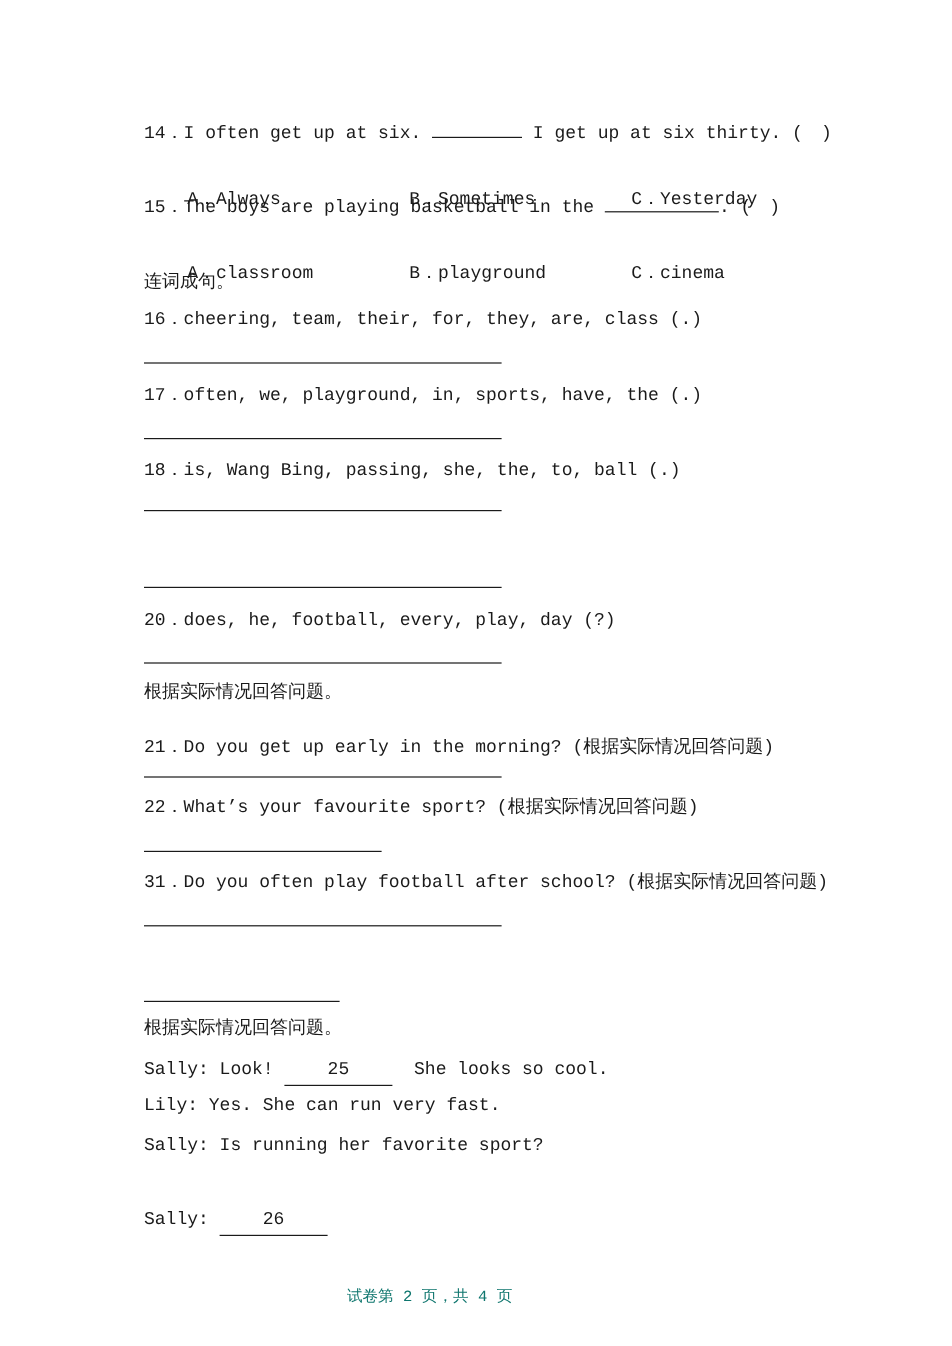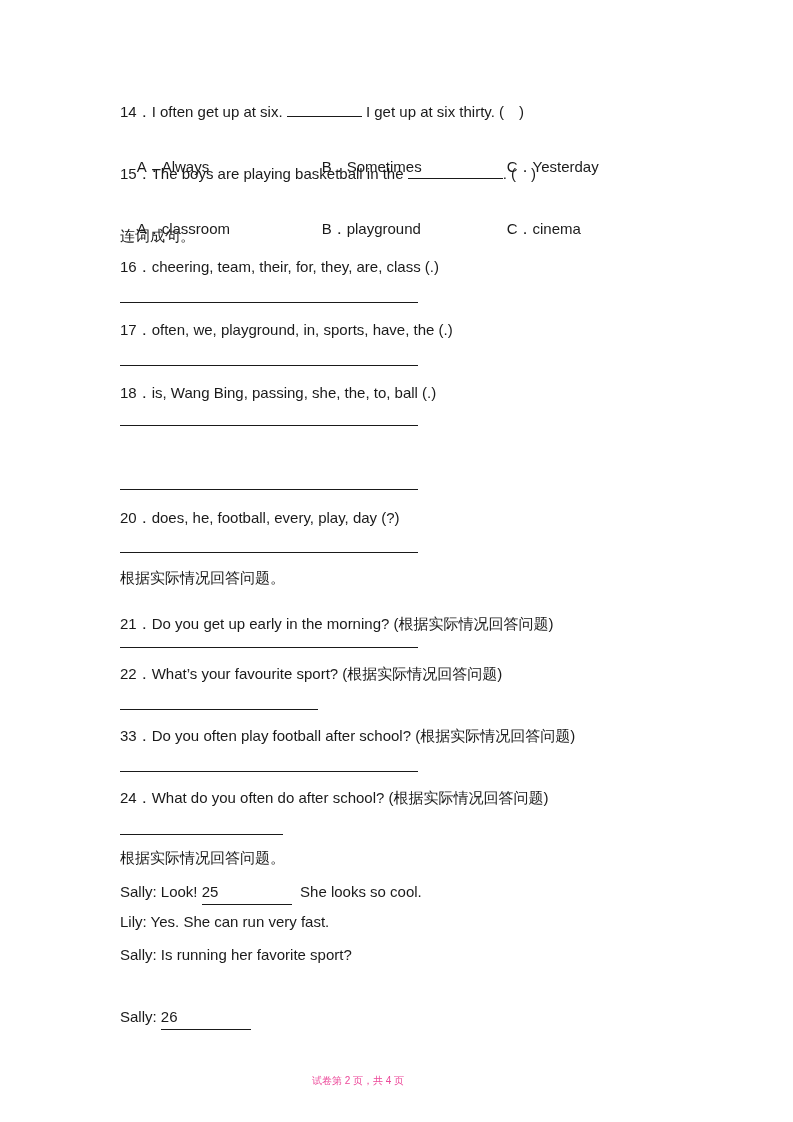--- a/index.html
+++ b/index.html
@@ -1,43 +1,43 @@
 <!DOCTYPE html>
 <html><head>
 <meta charset="utf-8">
 <style>
   html,body{margin:0;padding:0;background:#ffffff;}
   .page{
     position:relative;
     width:793px;height:1122px;
     background:#ffffff;
-    font-family:Liberation Sans, sans-serif;
+    font-family:Liberation Mono, monospace;
     font-size:15px;color:#1a1a1a;
     overflow:hidden;
   }
   .ln{
     position:absolute;left:120px;
     line-height:24px;white-space:pre;
   }
   .opts span{display:inline-block;width:185px;}
   .opts span:last-child{width:auto;text-align:right;}
   .u{
     position:absolute;left:120px;height:0;
     border-top:1.4px solid #1a1a1a;
   }
   .blank{
     display:inline-block;
     border-bottom:1.4px solid #1a1a1a;
   }
   .b75{width:75px;}
   .b95{width:95px;}
-  .b90{width:90px;text-align:left;}
+  .b90{width:90px;text-align:center;}
   .footer{
     position:absolute;left:0;top:1069px;width:716px;
-    text-align:center;font-size:10px;color:#ec4899;
+    text-align:center;font-size:13px;color:#0f766e;
     line-height:24px;
   }
 </style>
 </head>
 <body>
 
 <div class="page">
 
   <div class="ln" style="top:100px"><span>14．I often get up at six. </span><span class="blank b75"></span><span> I get up at six thirty. (　)</span></div>
 
@@ -68,24 +68,23 @@
   <div class="u" style="top:552px;width:298px"></div>
 
   <div class="ln" style="top:566px">根据实际情况回答问题。</div>
 
   <div class="ln" style="top:612px">21．Do you get up early in the morning? (根据实际情况回答问题)</div>
   <div class="u" style="top:647px;width:298px"></div>
 
   <div class="ln" style="top:662px">22．What’s your favourite sport? (根据实际情况回答问题)</div>
   <div class="u" style="top:709px;width:198px"></div>
 
-  <div class="ln" style="top:724px">33．Do you often play football after school? (根据实际情况回答问题)</div>
+  <div class="ln" style="top:724px">31．Do you often play football after school? (根据实际情况回答问题)</div>
   <div class="u" style="top:771px;width:298px"></div>
 
-  <div class="ln" style="top:786px">24．What do you often do after school? (根据实际情况回答问题)</div>
   <div class="u" style="top:834px;width:163px"></div>
 
   <div class="ln" style="top:846px">根据实际情况回答问题。</div>
 
   <div class="ln" style="top:880px"><span>Sally: Look! </span><span class="blank b90">25</span><span>  She looks so cool.</span></div>
 
   <div class="ln" style="top:910px">Lily: Yes. She can run very fast.</div>
 
   <div class="ln" style="top:943px">Sally: Is running her favorite sport?</div>
 

